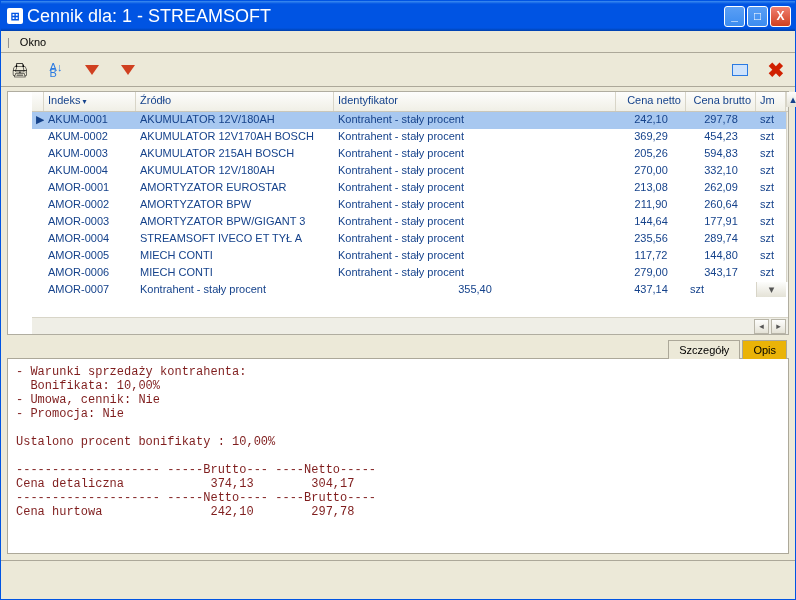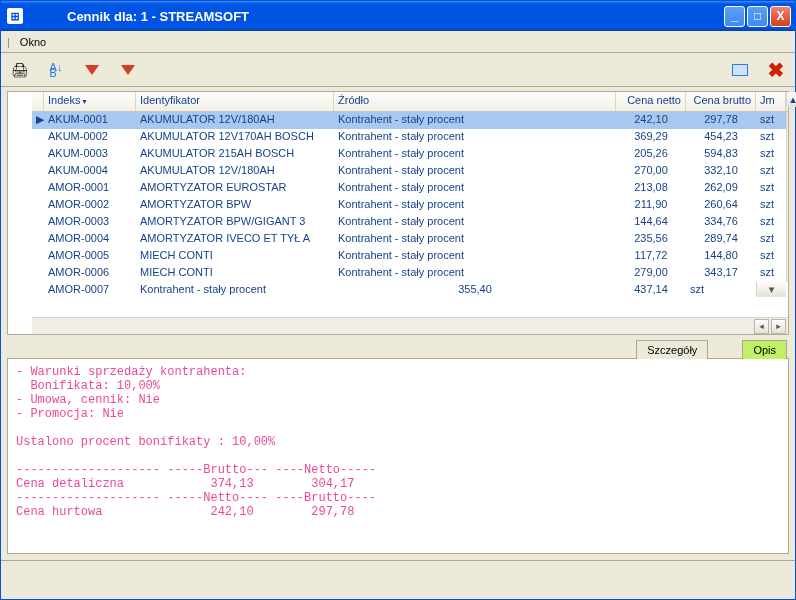--- a/index.html
+++ b/index.html
@@ -1,21 +1,21 @@
 <!DOCTYPE html>
 <html><head>
 <meta charset="utf-8">
 <style>
 * { box-sizing: border-box; margin: 0; padding: 0; font-family: Tahoma, Arial, sans-serif; font-size: 11px; }
 body { background: #ece9d8; width: 796px; height: 600px; overflow: hidden; }
 
 .window { width: 796px; height: 600px; border: 1px solid #0054e3; background: #ece9d8; }
 .titlebar { height: 30px; background: linear-gradient(to bottom, #3c8cf0 0%, #0054e3 10%, #0054e3 90%, #0040ab 100%); display: flex; align-items: center; padding: 0 4px 0 6px; color: #fff; }
 .titlebar .icon { width: 16px; height: 16px; background: #fff; border-radius: 2px; margin-right: 4px; display:inline-flex;align-items:center;justify-content:center;color:#0054e3;font-weight:bold;}
-.titlebar .title { flex: 1; font-weight: bold; font-size: 13px; margin-left: 40px; }
+.titlebar .title { flex: 1; font-weight: normal; font-size: 18px; }
 .winbtns { display: flex; gap: 2px; }
 .winbtn { width: 21px; height: 21px; border: 1px solid #fff; border-radius: 3px; display: flex; align-items: center; justify-content: center; font-weight: bold; color: #fff; font-size: 12px; }
 .winbtn.min { background: linear-gradient(#5a9ff5,#3c8cf0); }
 .winbtn.max { background: linear-gradient(#5a9ff5,#3c8cf0); }
 .winbtn.close { background: linear-gradient(#f08070,#d04020); }
 
 .menubar { height: 22px; border-bottom: 1px solid #aca899; padding: 2px 6px; display:flex; align-items:center; gap:4px;}
 .menuitem { padding: 2px 6px; }
 
 .toolbar { height: 34px; border-bottom: 1px solid #aca899; display: flex; align-items: center; padding: 0 8px; gap: 14px; }
@@ -32,22 +32,22 @@
 .grid-row .r { text-align: center; }
 .grid-row.sel { background: #a8c8f0; color:#000;}
 .grid-row.sel div { color:#15428b;}
 .rowmark { color:#000;}
 .grid-hscroll { height: 17px; background: #efeee6; border-top: 1px solid #d8d5c8; display:flex; justify-content:flex-end; align-items:center; padding-right:2px; gap:2px;}
 .sbtn { width:15px;height:15px;background:linear-gradient(#fdfdfc,#e4e2d6);border:1px solid #b8b5a8; display:flex;align-items:center;justify-content:center;font-size:9px;color:#555;}
 
 .tabarea { margin: 4px 6px 6px 6px; }
 .tabs { display: flex; justify-content: flex-end; }
 .tab { padding: 3px 10px; border: 1px solid #aca899; border-bottom: none; background: #ece9d8; margin-right: 2px; position:relative; top:1px;}
-.tab.active { background: #bef264; z-index:2;margin-left:32px;}
-.tabcontent { border: 1px solid #aca899; background: #fff; padding: 6px 8px; height: 196px; overflow:auto; font-family: "Courier New", monospace; font-size: 12px; white-space: pre; color:#ec4899;}
+.tab.active { background: #eab308; z-index:2;}
+.tabcontent { border: 1px solid #aca899; background: #fff; padding: 6px 8px; height: 196px; overflow:auto; font-family: "Courier New", monospace; font-size: 12px; white-space: pre; color:#7f1d1d;}
 
 .statusbar { height: 20px; border-top: 1px solid #aca899; background:#ece9d8;}
 
 
 .ic-print::before{content:"🖨";font-size:14px;}
 .ic-sort{display:flex;flex-direction:column;font-size:7px;line-height:6px;color:#2a7ae2;}
 .ic-funnel{width:0;height:0;border-left:7px solid transparent;border-right:7px solid transparent;border-top:10px solid #d04020;}
 .ic-funnel2{width:0;height:0;border-left:7px solid transparent;border-right:7px solid transparent;border-top:10px solid #d04020;position:relative;}
 .ic-layout{width:16px;height:12px;border:1px solid #2a7ae2;background:linear-gradient(#cfe3fb,#cfe3fb);}
 .ic-x{color:#d02000;font-size:20px;font-weight:bold;}
@@ -96,22 +96,22 @@
       </div>
     <div class="tbtn">
         <span class="ic-x">✖</span>
       </div>
   </div>
 
   <div class="grid-wrap">
     <div class="grid-head">
       <div></div>
       <div><span>Indeks</span><span class="sort-ind">▾</span></div>
+      <div>Źródło</div>
       <div>Identyfikator</div>
-      <div>Źródło</div>
       <div class="r">Cena netto</div>
       <div class="r">Cena brutto</div>
       <div>Jm</div>
       <div class="vsb vsb-up">▴</div>
     </div>
     <div class="grid-body" id="grid-body">
         <div class="grid-row sel">
           <div class="rowmark">▶</div>
           <div>AKUM-0001</div>
           <div>AKUMULATOR 12V/180AH</div>
@@ -170,28 +170,28 @@
           <div class="r">260,64</div>
           <div>szt</div>
           <div class="vsb"></div>
         </div>
         <div class="grid-row">
           <div class="rowmark"></div>
           <div>AMOR-0003</div>
           <div>AMORTYZATOR BPW/GIGANT 3</div>
           <div>Kontrahent - stały procent</div>
           <div class="r">144,64</div>
-          <div class="r">334,76</div>
+          <div class="r">177,91</div>
           <div>szt</div>
           <div class="vsb"></div>
         </div>
         <div class="grid-row">
           <div class="rowmark"></div>
           <div>AMOR-0004</div>
-          <div>AMORTYZATOR IVECO ET TYŁ A</div>
+          <div>STREAMSOFT IVECO ET TYŁ A</div>
           <div>Kontrahent - stały procent</div>
           <div class="r">235,56</div>
           <div class="r">289,74</div>
           <div>szt</div>
           <div class="vsb"></div>
         </div>
         <div class="grid-row">
           <div class="rowmark"></div>
           <div>AMOR-0005</div>
           <div>MIECH CONTI</div>

